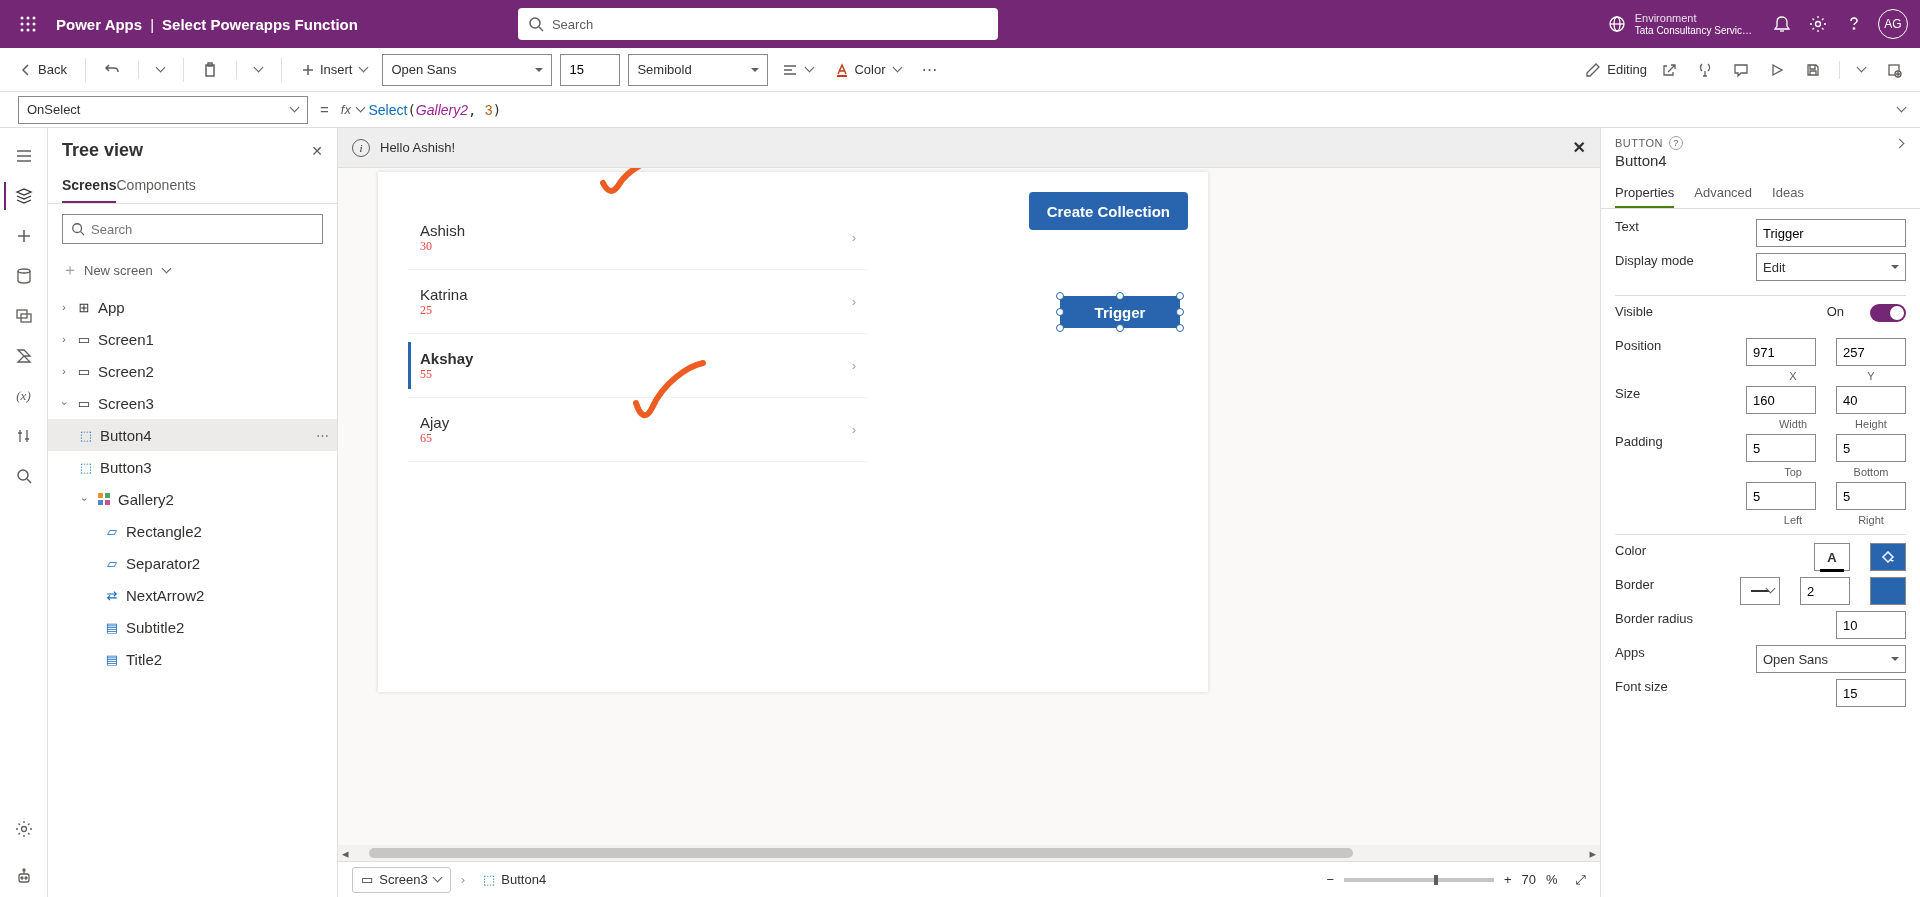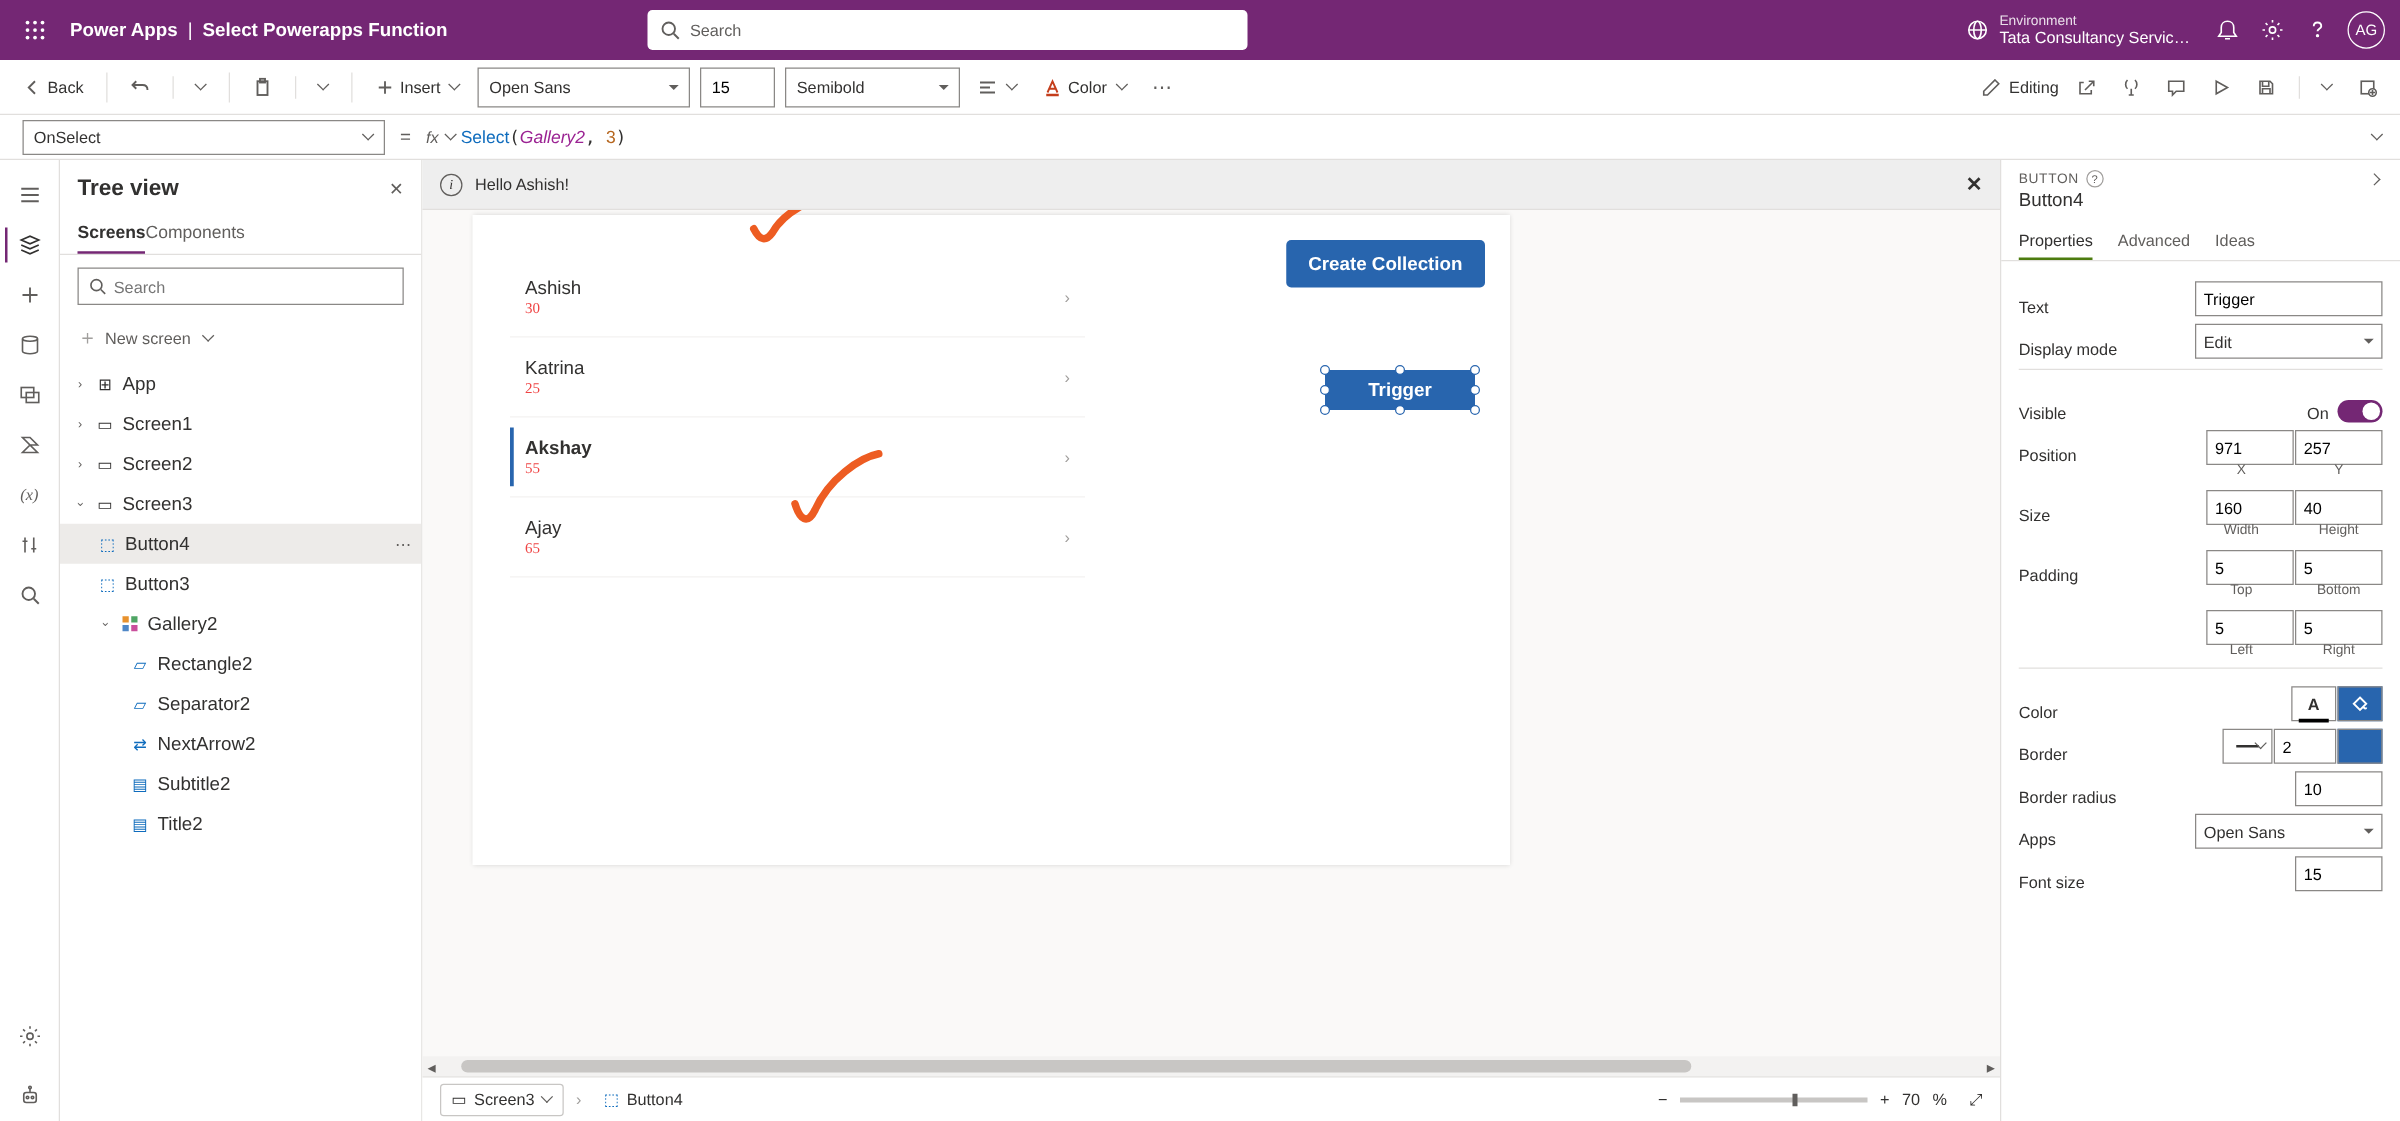--- a/index.html
+++ b/index.html
@@ -11,21 +11,21 @@
 .waffle svg { fill: #fff; }
 .app-title { font-size: 15px; font-weight: 600; margin-left: 12px; white-space: nowrap; }
 .app-title span.sep { margin: 0 8px; font-weight: 400; }
 .search-wrap { flex: 0 0 480px; margin-left: 160px; }
 .search-box { height: 32px; background: #fff; border-radius: 4px; display: flex; align-items: center; padding: 0 10px; color: #605e5c; }
 .search-box svg { width: 16px; height: 16px; margin-right: 8px; }
 .top-spacer { flex: 1; }
 .env-block { display: flex; align-items: center; margin-right: 12px; }
 .env-text { line-height: 1.1; }
 .env-label { font-size: 11px; opacity: .85; }
-.env-name { font-size: 13px; text-align: right; }
+.env-name { font-size: 10px; text-align: right; }
 .top-icon { width: 36px; height: 36px; display: flex; align-items: center; justify-content: center; cursor: pointer; }
 .top-icon svg { stroke: #fff; fill: none; }
 .avatar { width: 30px; height: 30px; border-radius: 50%; border: 1px solid #fff; display: flex; align-items: center; justify-content: center; font-size: 12px; margin-left: 6px; }
 
 
 .ribbon { height: 44px; border-bottom: 1px solid #e1dfdd; display: flex; align-items: center; padding: 0 12px; gap: 8px; }
 .rbtn { display: flex; align-items: center; gap: 4px; height: 32px; padding: 0 6px; cursor: pointer; color: #323130; }
 .rbtn svg { width: 16px; height: 16px; }
 .rdiv { width: 1px; height: 24px; background: #e1dfdd; margin: 0 4px; }
 .rinput { height: 32px; border: 1px solid #8a8886; padding: 0 8px; background: #fff; font-size: 13px; }
@@ -112,21 +112,21 @@
 
 .props { width: 320px; border-left: 1px solid #e1dfdd; background: #fff; display: flex; flex-direction: column; }
 .props-head { padding: 8px 14px 4px; }
 .props-type { font-size: 11px; color: #605e5c; letter-spacing: .5px; display: flex; align-items: center; gap: 6px; }
 .props-type .q { width: 14px; height: 14px; border: 1px solid #a19f9d; border-radius: 50%; display: flex; align-items: center; justify-content: center; font-size: 9px; }
 .props-name { font-size: 15px; margin-top: 2px; }
 .props-tabs { display: flex; gap: 20px; padding: 6px 14px 0; border-bottom: 1px solid #e1dfdd; }
 .props-tab { padding: 6px 0; cursor: pointer; font-size: 13px; color: #605e5c; }
 .props-tab.active { color: #323130; border-bottom: 2px solid #4d7c0f; font-weight: 400; }
 .props-body { flex: 1; overflow-y: auto; padding: 10px 14px; }
-.prow { display: flex; align-items: flex-end; min-height: 34px; gap: 1px; }
+.prow { display: flex; align-items: flex-start; min-height: 34px; gap: 20px; }
 .prow .plabel { flex: 1; font-size: 13px; color: #323130; }
 .pinput { height: 28px; border: 1px solid #8a8886; padding: 0 6px; font-size: 13px; width: 150px; }
 .pselect { height: 28px; border: 1px solid #8a8886; padding: 0 25px 0 6px; font-size: 13px; width: 150px; position: relative; display: flex; align-items: center; cursor: pointer; }
 .pselect::after { content: ""; position: absolute; right: 6px; top: 11px; border: 4px solid transparent; border-top-color: #605e5c; }
 .pinput.small { width: 70px; }
 .toggle { width: 36px; height: 18px; background: #742774; border-radius: 9px; position: relative; cursor: pointer; }
 .toggle::after { content: ""; position: absolute; right: 2px; top: 2px; width: 14px; height: 14px; background: #fff; border-radius: 50%; }
 .sublabel { font-size: 11px; color: #605e5c; text-align: center; width: 70px; }
 .sublabel-row { display: flex; justify-content: flex-end; gap: 8px; margin-top: -2px; margin-bottom: 4px; }
 .color-a { width: 36px; height: 28px; border: 1px solid #8a8886; display: flex; align-items: center; justify-content: center; font-weight: bold; cursor: pointer; }

